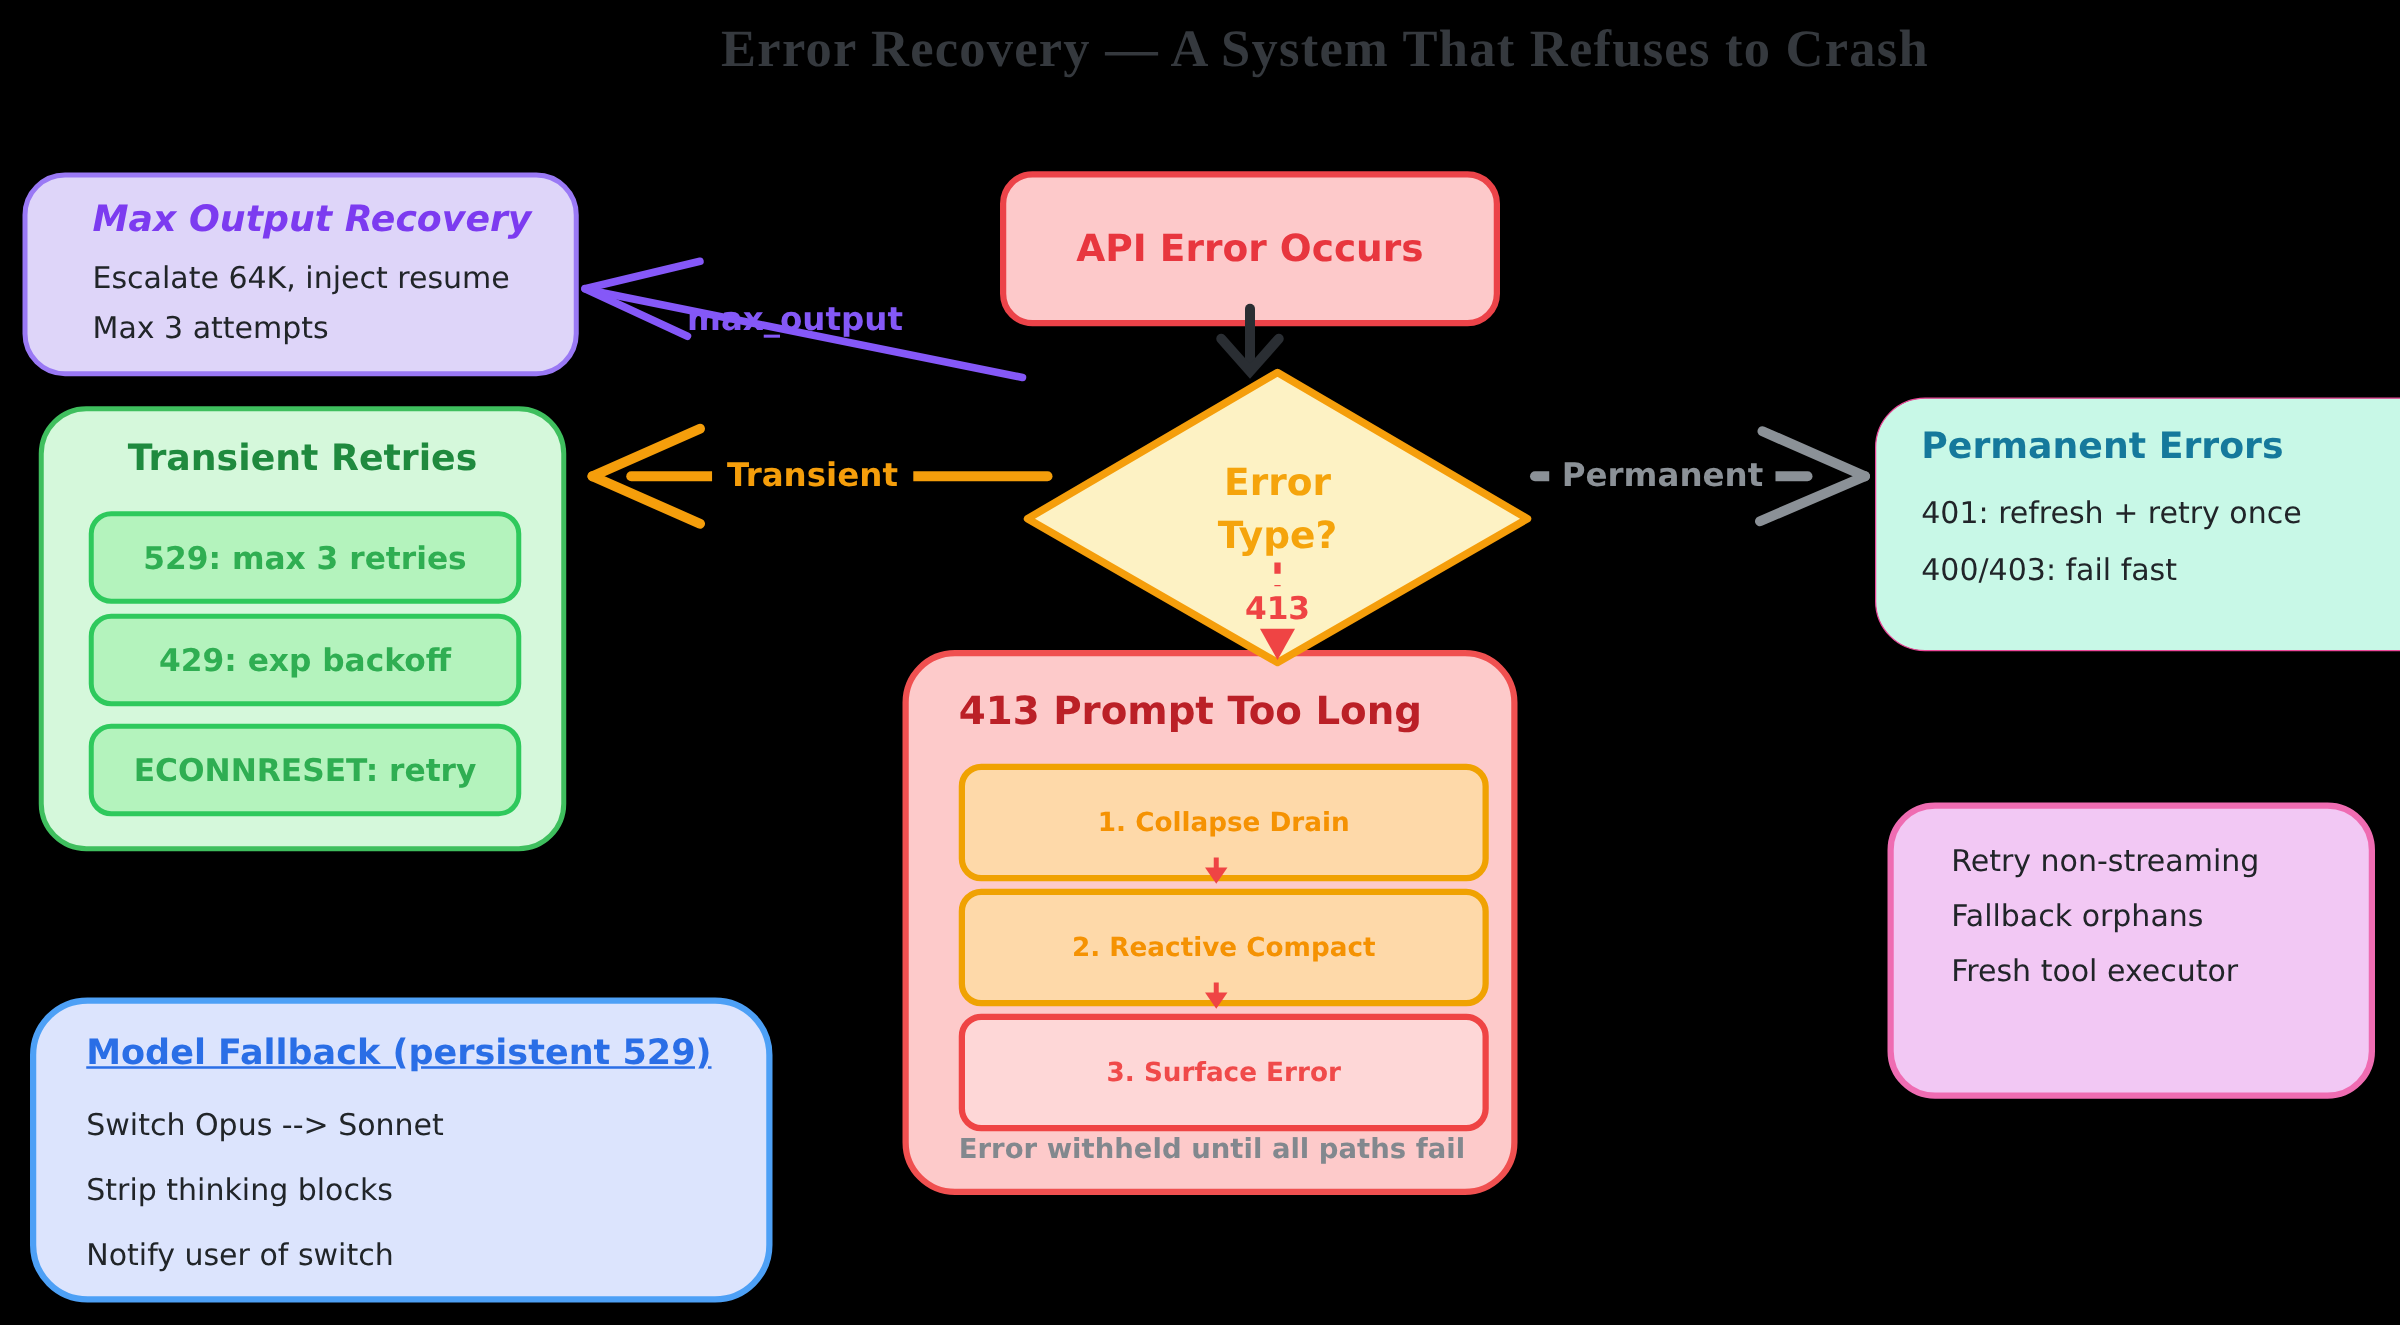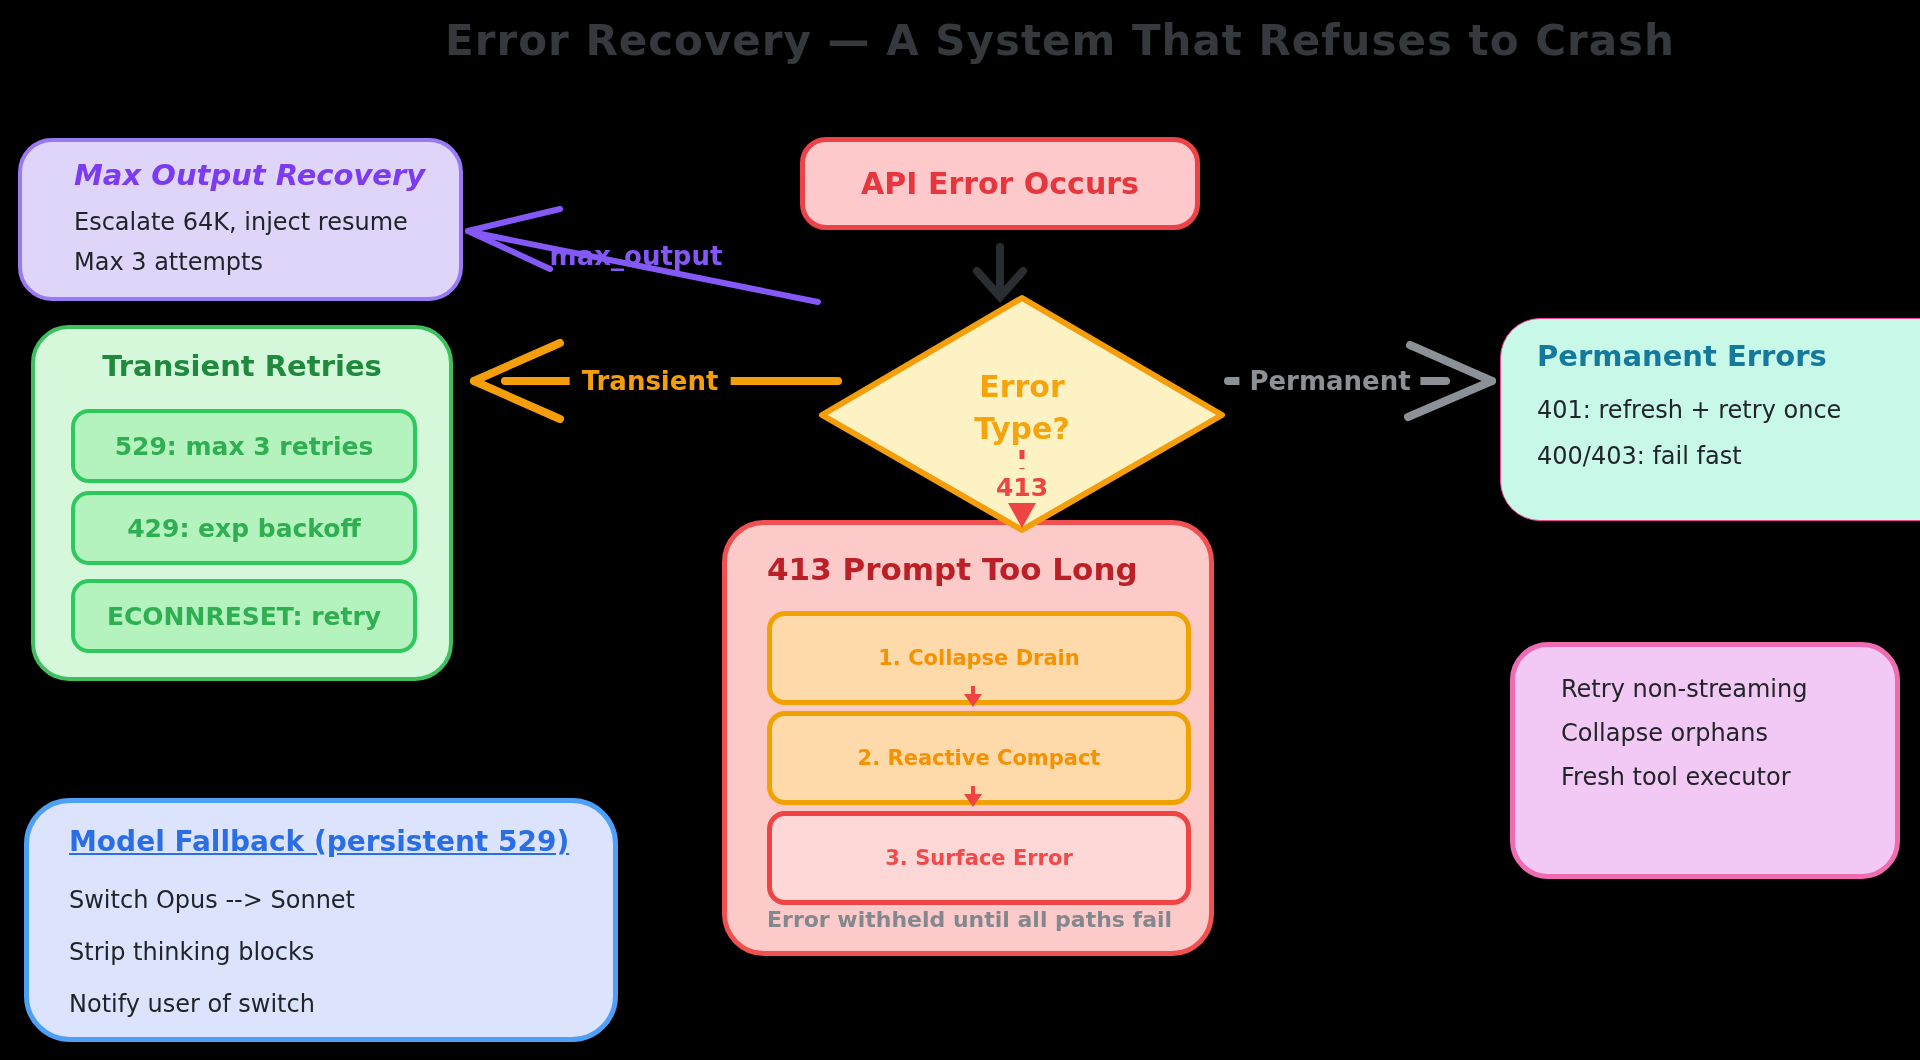--- a/index.html
+++ b/index.html
@@ -1,29 +1,29 @@
 <!DOCTYPE html>
 <html><head>
 <meta charset="utf-8">
 <style>
   html,body{margin:0;padding:0;background:#000;}
   body{width:1920px;height:1060px;position:relative;overflow:hidden;
        font-family:"DejaVu Sans", sans-serif;}
   .page-title{position:absolute;left:340px;top:16px;width:1440px;text-align:center;
-       font-size:42px;font-weight:700;color:#35393e;letter-spacing:1px;z-index:1;}
+       font-size:42px;font-weight:700;color:#35393e;letter-spacing:1px;z-index:1;font-family:Liberation Serif, serif;}
   .node{position:absolute;box-sizing:border-box;z-index:2;}
   .node-title{font-weight:700;font-size:29px;}
   .node-line{font-size:24px;font-weight:500;color:#212529;}
 
   .n-purple{left:18px;top:138px;width:445px;height:163px;background:#ded5f9;
        border:4px solid #9a79f5;border-radius:34px;padding:16px 0 0 52px;}
   .n-purple .node-title{color:#7c3bf0;margin-bottom:10px;font-style:italic;}
   .n-purple .node-line{line-height:40px;}
 
-  .n-api{left:800px;top:137px;width:400px;height:93px;background:#fdc9ca;
+  .n-api{left:800px;top:137px;width:400px;height:124px;background:#fdc9ca;
        border:5px solid #ec4349;border-radius:26px;
        display:flex;align-items:center;justify-content:center;}
   .n-api .node-title{color:#e8363e;font-size:30px;}
 
   .n-green{left:31px;top:325px;width:422px;height:356px;background:#d5f8db;
        border:4px solid #3fbf5e;border-radius:38px;}
   .green-title{position:absolute;top:20px;left:0;right:0;text-align:center;color:#1f8a3e;}
   .pill{position:absolute;left:36px;width:346px;height:74px;background:#b4f3bd;
        border:4px solid #2ec95c;border-radius:18px;box-sizing:border-box;
        display:flex;align-items:center;justify-content:center;
@@ -117,21 +117,21 @@
 
 <div class="node n-blue">
   <div class="node-title">Model Fallback (persistent 529)</div>
   <div class="node-line">Switch Opus --&gt; Sonnet</div>
   <div class="node-line">Strip thinking blocks</div>
   <div class="node-line">Notify user of switch</div>
 </div>
 
 <div class="node n-pink">
   <div class="node-line">Retry non-streaming</div>
-  <div class="node-line">Collapse orphans</div>
+  <div class="node-line">Fallback orphans</div>
   <div class="node-line">Fresh tool executor</div>
 </div>
 
 <svg class="overlay" width="1920" height="1060" viewBox="0 0 1920 1060">
   <g>
     <polygon points="1022,298 1222,415 1022,530 822,415" fill="#fdf2c4" stroke="#f59e0b" stroke-width="6" stroke-linejoin="round"></polygon>
   </g>
   <g stroke="#2a2e33" stroke-width="8" fill="none" stroke-linecap="round">
     <path d="M1000 247 L1000 292"></path>
     <path d="M977 271 L1000 297 L1023 271"></path>

